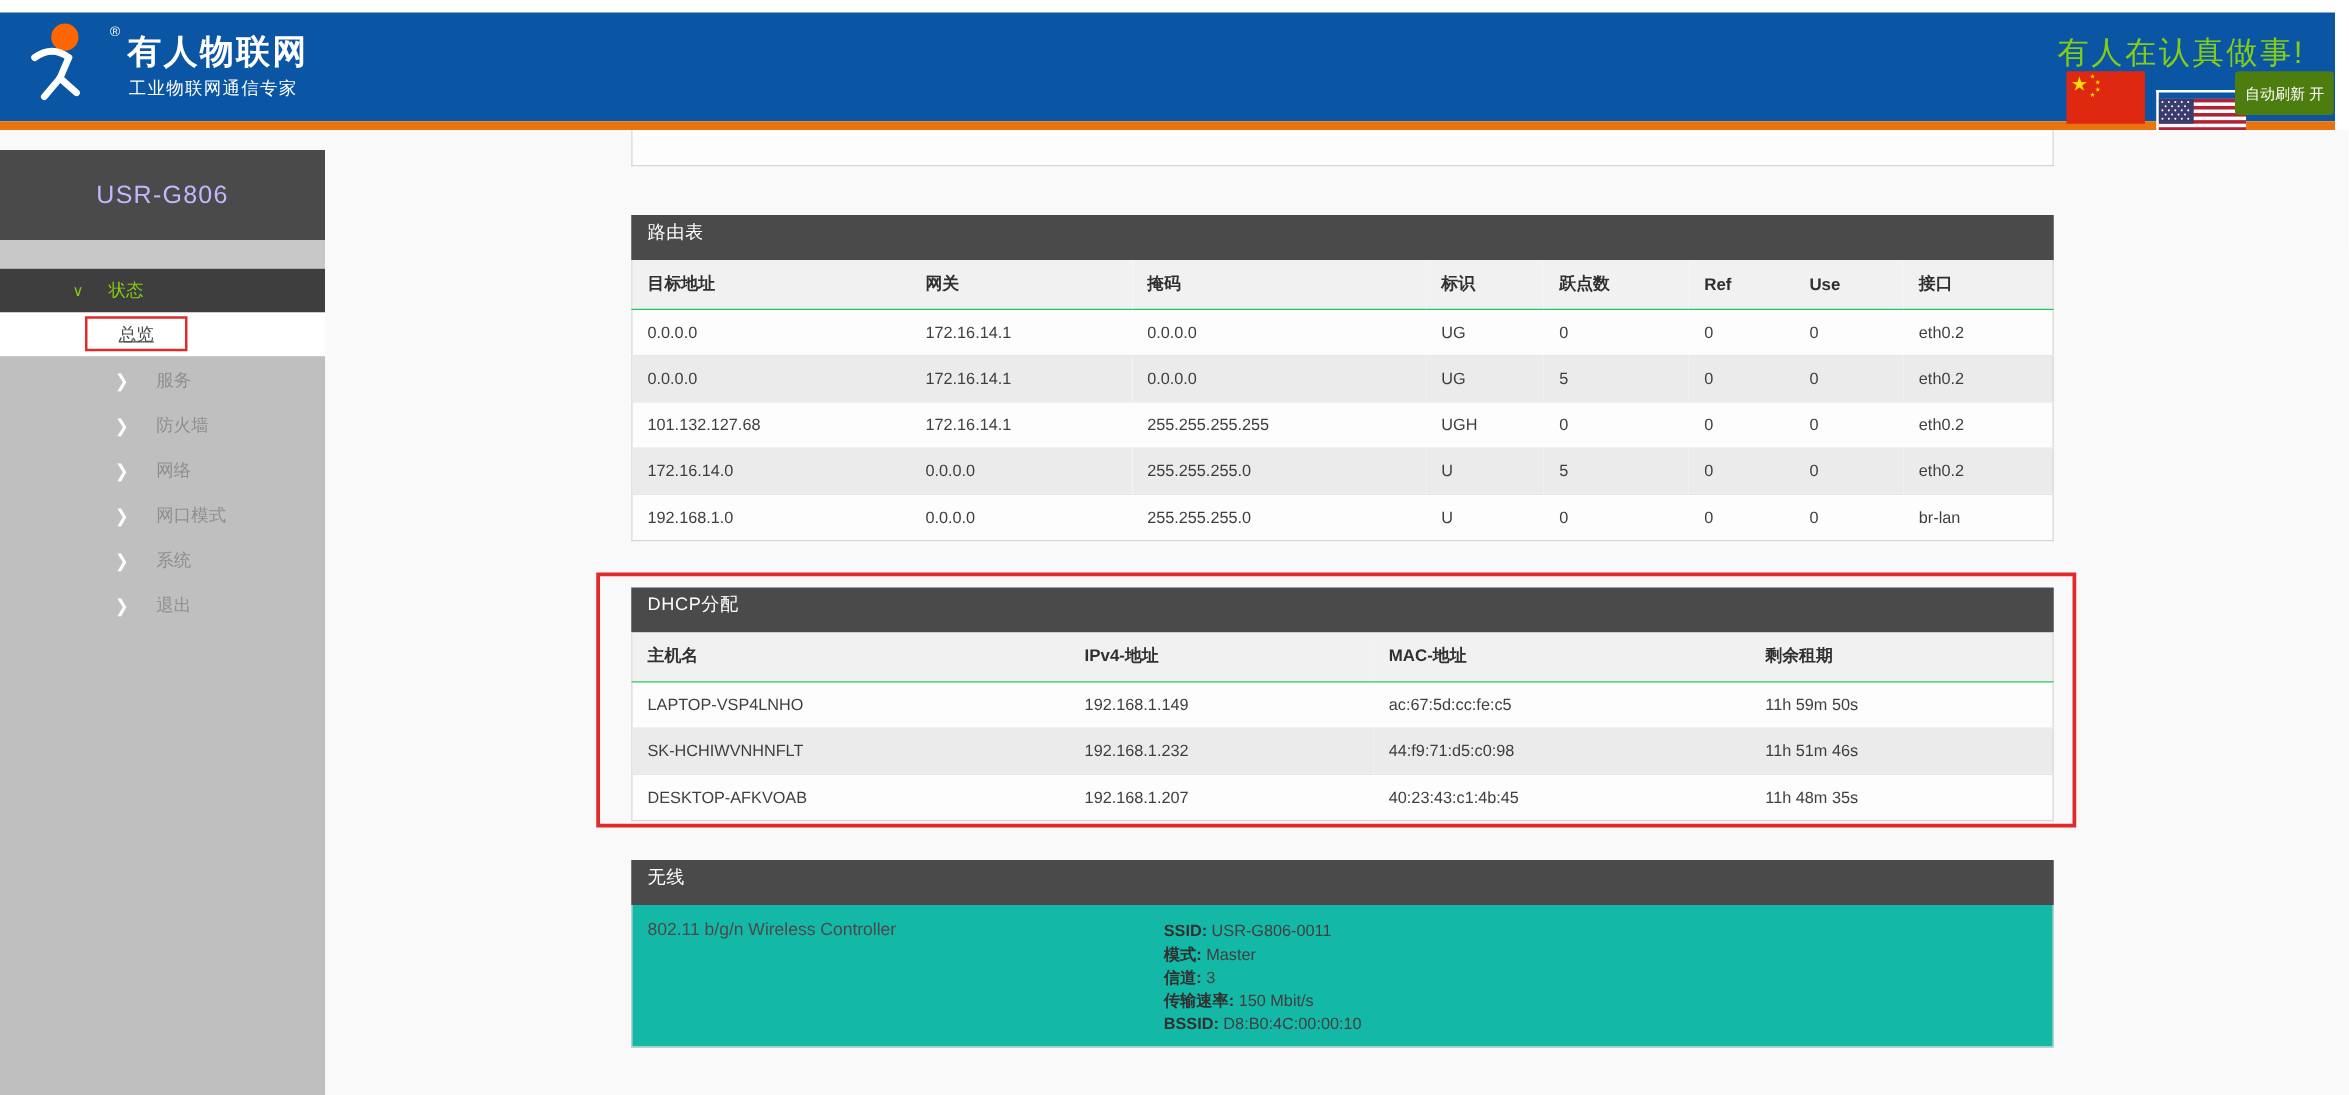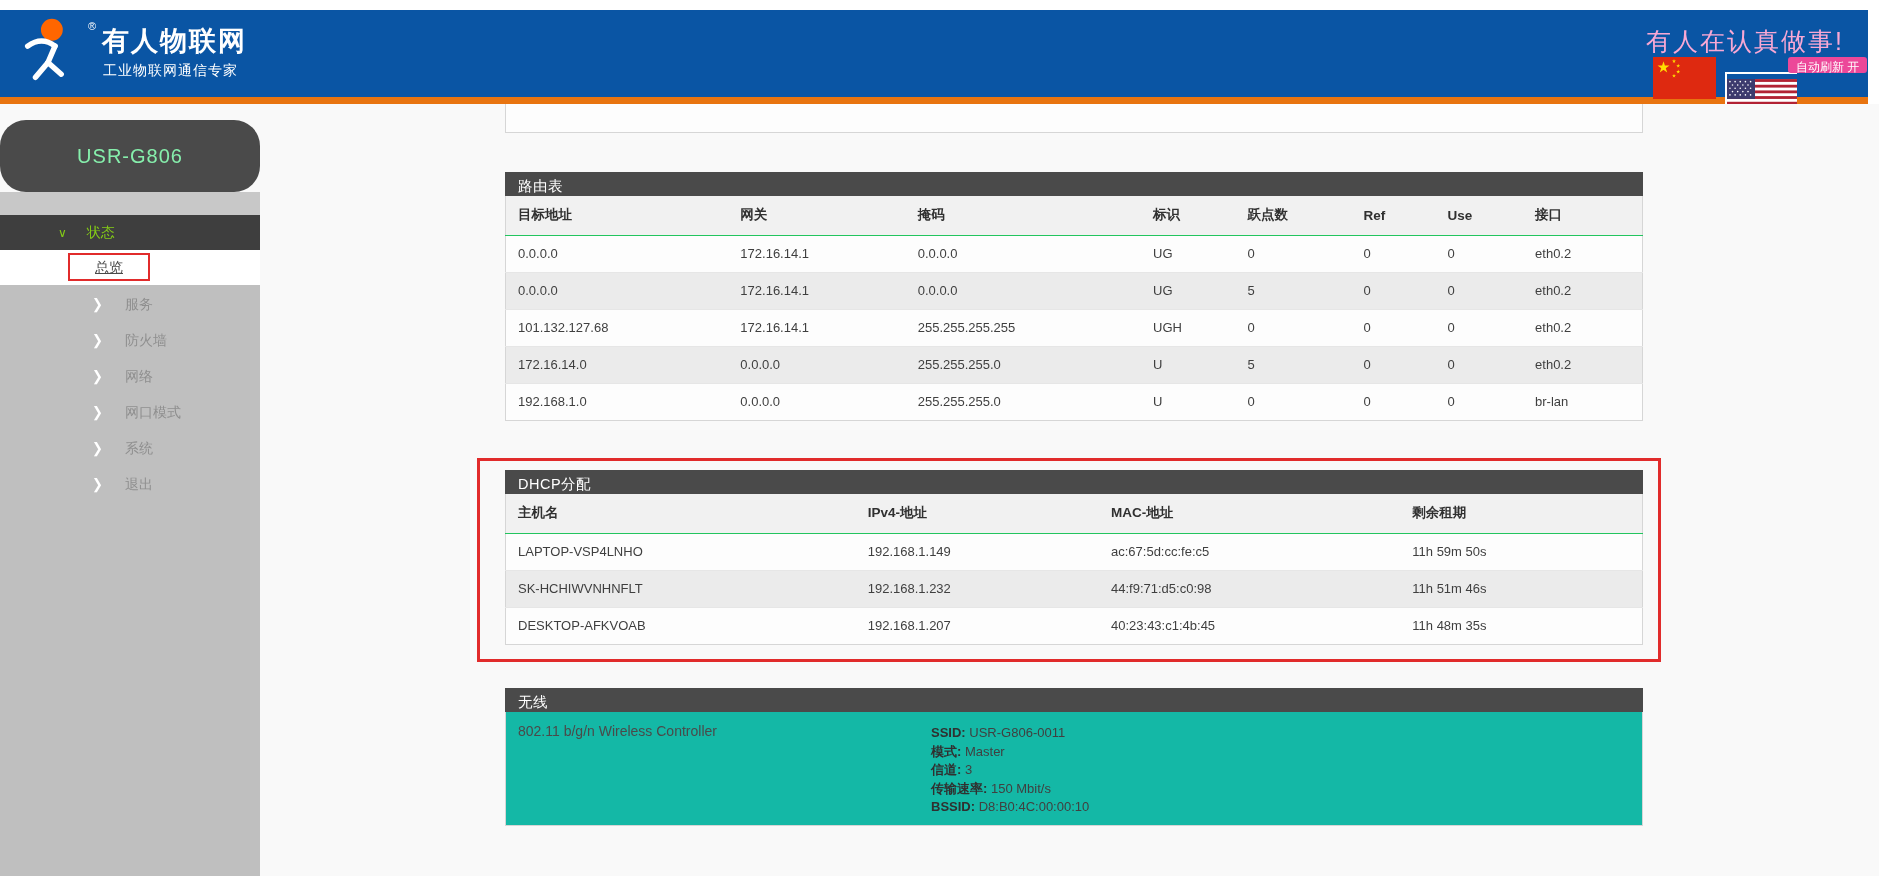--- a/index.html
+++ b/index.html
@@ -6,47 +6,47 @@
   #app{position:relative;width:1879px;height:876px;overflow:hidden;background:#ffffff;}
   #app *{box-sizing:border-box;}
 
   
   .topbar{position:absolute;left:0;top:10px;width:1868px;height:87px;background:#0a55a4;}
   .orangebar{position:absolute;left:0;top:97px;width:1868px;height:7px;background:#e87410;}
   .logo-svg{position:absolute;left:16px;top:7px;width:78px;height:66px;}
   .regmark{position:absolute;left:88px;top:10px;color:#fff;font-size:11px;}
   .brand-title{position:absolute;left:102px;top:13px;color:#fff;font-size:27px;font-weight:bold;letter-spacing:2px;white-space:nowrap;}
   .brand-tagline{position:absolute;left:103px;top:52px;color:#fff;font-size:14px;letter-spacing:1px;white-space:nowrap;}
-  .slogan{position:absolute;right:24px;top:15px;color:#f9a8d4;font-size:25px;font-weight:500;letter-spacing:2px;white-space:nowrap;}
+  .slogan{position:absolute;right:24px;top:15px;color:#84cc16;font-size:25px;font-weight:500;letter-spacing:2px;white-space:nowrap;}
   .flag{position:absolute;display:block;}
   .flag-cn{left:1653px;top:56px;width:63px;height:44px;}
   .flag-us{left:1725px;top:72px;width:72px;height:49px;border-left:2px solid #fff;border-top:2px solid #fff;}
-  .refresh{position:absolute;left:1788px;top:57px;height:16px;background:#ec4899;color:#fff;border:none;border-radius:3px;font-size:12px;line-height:20px;padding:0 8px;font-family:inherit;cursor:pointer;white-space:nowrap;}
+  .refresh{position:absolute;left:1788px;top:57px;height:35px;background:#4d7c0f;color:#fff;border:none;border-radius:3px;font-size:12px;line-height:20px;padding:0 8px;font-family:inherit;cursor:pointer;white-space:nowrap;}
 
   
   .page-bg{position:absolute;left:0;top:104px;width:1879px;height:772px;background:#f9f9f9;}
 
   
-  .side-device{position:absolute;left:0;top:120px;width:260px;height:72px;background:#4a4a4a;color:#86efac;font-size:20px;line-height:72px;text-align:center;letter-spacing:1px;border-radius:26px;}
+  .side-device{position:absolute;left:0;top:120px;width:260px;height:72px;background:#4a4a4a;color:#c4b5fd;font-size:20px;line-height:72px;text-align:center;letter-spacing:1px;}
   .side-strip{position:absolute;left:0;top:192px;width:260px;height:23px;background:#c8c8c8;}
   .side-status{position:absolute;left:0;top:215px;width:260px;height:35px;background:#3e3e3e;color:#84cc16;font-size:14px;line-height:35px;cursor:pointer;}
   .side-status .chev{margin-left:58px;margin-right:20px;font-size:12px;}
   .side-active{position:absolute;left:0;top:250px;width:260px;height:35px;background:#ffffff;line-height:31px;}
   .active-link{display:inline-block;margin-left:68px;margin-top:3px;border:2px solid #e12b2b;padding:0 25px;line-height:24px;color:#4a4a4a;font-size:14px;text-decoration:underline;cursor:pointer;}
   .side-rest{position:absolute;left:0;top:285px;width:260px;height:591px;background:#bfbfbf;padding-top:1px;}
   .side-item{height:36px;line-height:36px;font-size:14px;color:#8f8f8f;cursor:pointer;margin-left:32px;}
   .side-item .chev2{display:inline-block;margin-left:60px;margin-right:22px;color:#fff;font-size:13px;transform:scaleY(1.1);}
 
   
   .cut-box{position:absolute;left:505px;top:104px;width:1138px;height:29px;background:#fdfdfd;border:1px solid #d6d6d6;border-top:none;}
   .section{position:absolute;width:1138px;}
   .sec-routing{left:505px;top:172px;}
   .sec-dhcp{left:505px;top:470px;}
   .sec-wireless{left:505px;top:688px;}
-  .sec-bar{height:24px;background:#4a4a4a;color:#fff;font-size:14.5px;line-height:28px;padding-left:13px;letter-spacing:.5px;}
+  .sec-bar{height:36px;background:#4a4a4a;color:#fff;font-size:14.5px;line-height:28px;padding-left:13px;letter-spacing:.5px;}
   .red-outline{position:absolute;left:477px;top:458px;width:1184px;height:204px;border:3px solid #e12b2b;pointer-events:none;}
 
   table.grid{width:100%;border-collapse:collapse;table-layout:fixed;background:#fdfdfd;border:1px solid #d6d6d6;border-top:none;}
   table.grid th{background:#f1f1f1;text-align:left;font-size:13.5px;color:#303030;height:39px;padding:0 4px 0 12px;border-bottom:1px solid #22c55e;font-weight:bold;white-space:nowrap;overflow:hidden;}
   table.grid td{height:37px;font-size:13px;color:#3f3f3f;padding:0 4px 0 12px;border-top:1px solid #e6e6e6;white-space:nowrap;overflow:hidden;}
   table.grid tbody tr:first-child td{border-top:none;}
   table.grid tbody tr:nth-child(even){background:#ebebeb;}
 
   .t-routing col.c1{width:19.6%}.t-routing col.c2{width:15.6%}.t-routing col.c3{width:20.7%}
   .t-routing col.c4{width:8.3%}.t-routing col.c5{width:10.2%}.t-routing col.c6{width:7.4%}

